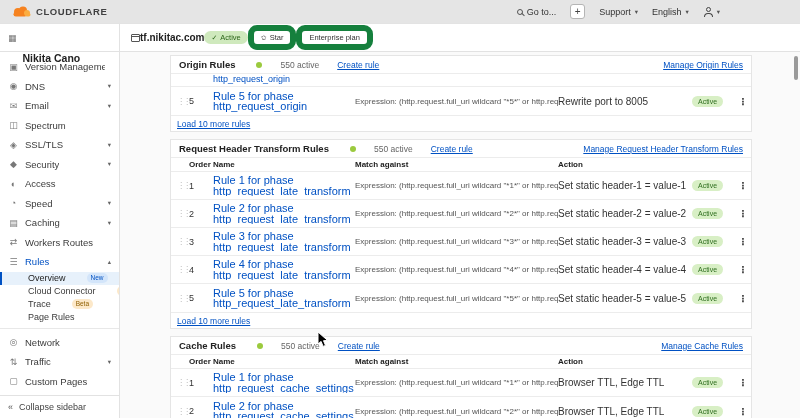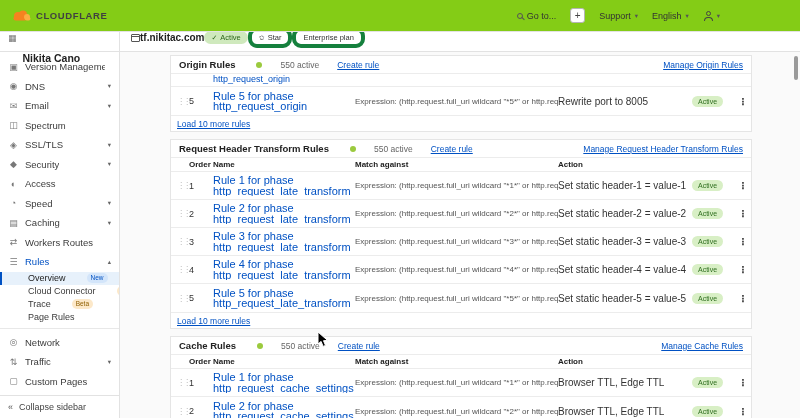--- a/index.html
+++ b/index.html
@@ -1,20 +1,20 @@
 <!DOCTYPE html>
 <html><head>
 <meta charset="utf-8">
 <style>
   * { box-sizing: border-box; margin: 0; padding: 0; }
   html, body { width: 800px; height: 418px; overflow: hidden; }
   body { font-family: "Liberation Sans", "DejaVu Sans", sans-serif; background: #fff; position: relative; color: #333; }
 
   
-  .topbar { height: 32px; border-bottom: 1px solid #e3e3e3; display: flex; align-items: center; padding: 0 80px 0 10px; background: #84cc16; position: relative; z-index: 5; }
+  .topbar { height: 24px; border-bottom: 1px solid #e3e3e3; display: flex; align-items: center; padding: 0 80px 0 10px; background: #e5e5e5; position: relative; z-index: 5; }
   .logo { display: flex; align-items: center; gap: 4px; cursor: pointer; }
   .brand { font-size: 9.5px; font-weight: bold; letter-spacing: 0.6px; color: #404041; }
   .topbar-right { margin-left: auto; display: flex; align-items: center; gap: 14px; }
   .tb-item { display: flex; align-items: center; gap: 4px; font-size: 9px; color: #333; cursor: pointer; white-space: nowrap; }
   .caret { font-size: 6.5px; color: #555; }
   .mag { width: 6px; height: 6px; border: 1px solid #555; border-radius: 50%; position: relative; display: inline-block; }
   .mag:after { content: ""; position: absolute; width: 4px; height: 1px; background: #555; transform: rotate(45deg); right: -3px; bottom: -1px; }
   .plus-btn { width: 15px; height: 15px; border: 1px solid #b5b5b5; border-radius: 3px; background: #fff; display: flex; align-items: center; justify-content: center; font-size: 10px; color: #444; cursor: pointer; }
   .person { width: 10px; height: 10px; position: relative; display: inline-block; }
   .person:before { content: ""; position: absolute; top: 0; left: 3px; width: 3px; height: 3px; border: 1px solid #444; border-radius: 50%; }
@@ -46,21 +46,21 @@
   .collapse-label { font-size: 9px; color: #444; white-space: nowrap; }
 
   
   .main { position: absolute; top: 24px; left: 120px; right: 0; bottom: 0; }
   .sitebar { height: 28px; border-bottom: 1px solid #e2e2e2; display: flex; align-items: center; padding: 0 11px; background: #fff; }
   .site-icon { width: 9px; height: 8px; border: 1px solid #555; border-radius: 1px; position: relative; flex: 0 0 9px; }
   .site-icon:after { content: ""; position: absolute; top: 1.5px; left: 0; right: 0; height: 1px; background: #555; }
   .domain { font-size: 10px; font-weight: bold; color: #222; }
   .spill { font-size: 7.5px; border-radius: 9px; padding: 2px 7px; display: flex; align-items: center; gap: 3px; white-space: nowrap; cursor: pointer; }
   .spill.active { background: #cfe9bd; color: #2c661a; }
-  .spill.outline { border: 4px solid #15803d; color: #333; background: #fff; }
+  .spill.outline { border: 6px solid #15803d; color: #333; background: #fff; }
   .spill .glyph { font-size: 7px; }
 
   .content { position: absolute; top: 28px; left: 0; right: 0; bottom: 0; background: #fafafa; padding: 3px 48px 0 50px; overflow: hidden; }
   .card { background: #fff; border: 1px solid #e5e5e5; margin-bottom: 7px; }
 
   .sec-head { height: 18px; display: flex; align-items: center; padding: 0 8px; gap: 18px; border-bottom: 1px solid #ececec; }
   .sec-title { font-size: 9.5px; font-weight: bold; color: #222; white-space: nowrap; }
   .dot { width: 6px; height: 6px; border-radius: 50%; background: #9bca3e; flex: 0 0 6px; margin-left: 3px; }
   .sec-count { font-size: 8.5px; color: #666; white-space: nowrap; }
   .link { font-size: 8.5px; color: #0051c3; text-decoration: underline; cursor: pointer; white-space: nowrap; }

